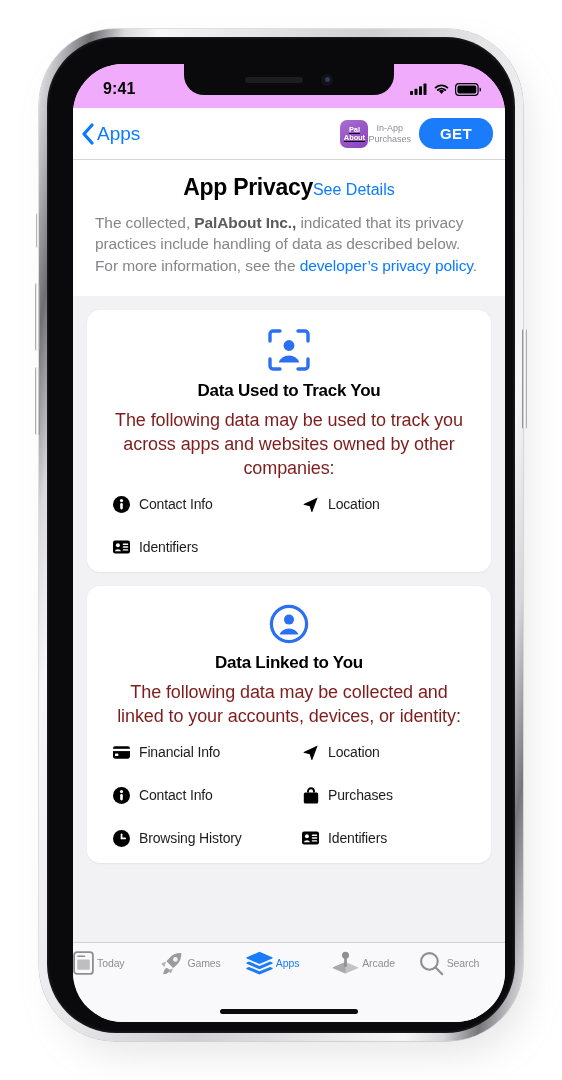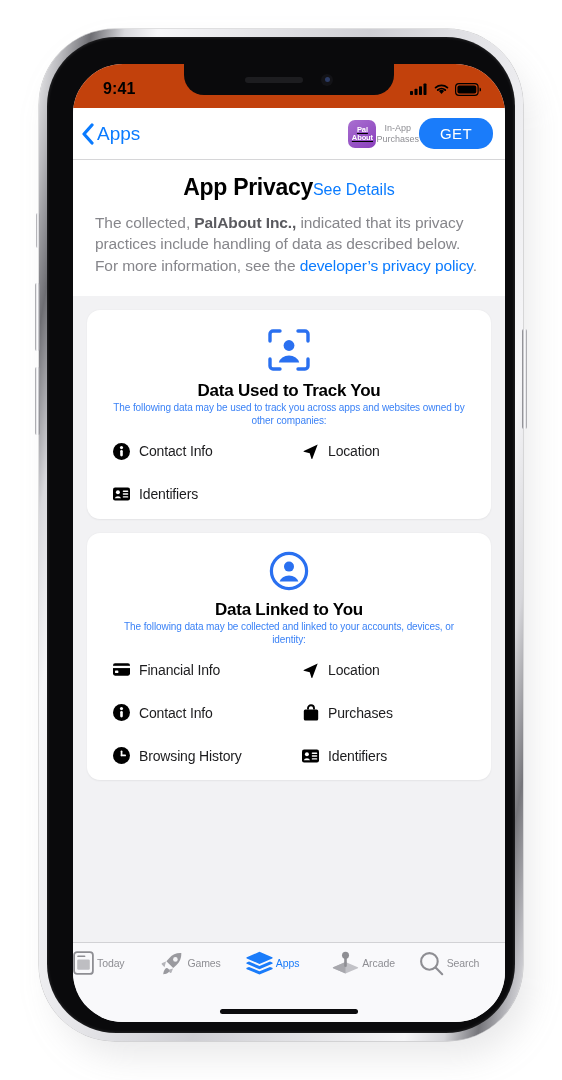--- a/index.html
+++ b/index.html
@@ -128,21 +128,21 @@
   #statusbar {
     position: absolute;
     top: 0; left: 0; right: 0;
     height: 44px;
     z-index: 30;
     display: flex;
     align-items: center;
     justify-content: space-between;
     padding: 6px 24px 0 30px;
     box-sizing: border-box;
-    background: #c2410c;
+    background: #f0abfc;
   }
   #clock {
     font-size: 16px;
     font-weight: bold;
     color: #000;
     letter-spacing: 0.1px;
   }
   #status-icons {
     display: flex;
     align-items: center;
@@ -189,34 +189,35 @@
   }
   #app-icon span {
     font-size: 7.5px;
     font-weight: bold;
     color: #ffffff;
     letter-spacing: -0.1px;
   }
   #nav-right {
     display: flex;
     align-items: center;
+    gap: 8px;
     margin-left: auto;
   }
   #iap-label {
     font-size: 9px;
     color: #8e8e93;
     text-align: center;
     line-height: 1.2;
     white-space: pre-line;
   }
   #get-btn {
     background: #1a7cfa;
     color: #fff;
     font-size: 15px;
-    font-weight: normal;
+    font-weight: bold;
     letter-spacing: 0.4px;
     border: none;
     border-radius: 15px;
     padding: 7px 21px;
     cursor: pointer;
     font-family: "Liberation Sans", sans-serif;
   }
 
   
   #content {
@@ -272,24 +273,25 @@
     margin-bottom: 9px;
   }
   .card-title {
     text-align: center;
     font-size: 17px;
     font-weight: bold;
     color: #000;
     letter-spacing: -0.25px;
   }
   .card-desc {
+    margin-top: 8px;
     text-align: center;
-    font-size: 10px;
+    font-size: 18px;
     line-height: 1.33;
-    color: #3b82f6;
+    color: #7f1d1d;
     letter-spacing: -0.1px;
     padding: 0 6px;
   }
   .item-grid {
     margin-top: 15px;
     display: grid;
     grid-template-columns: 1fr 1fr;
     row-gap: 10px;
     column-gap: 4px;
     padding: 0 12px 0 12px;

